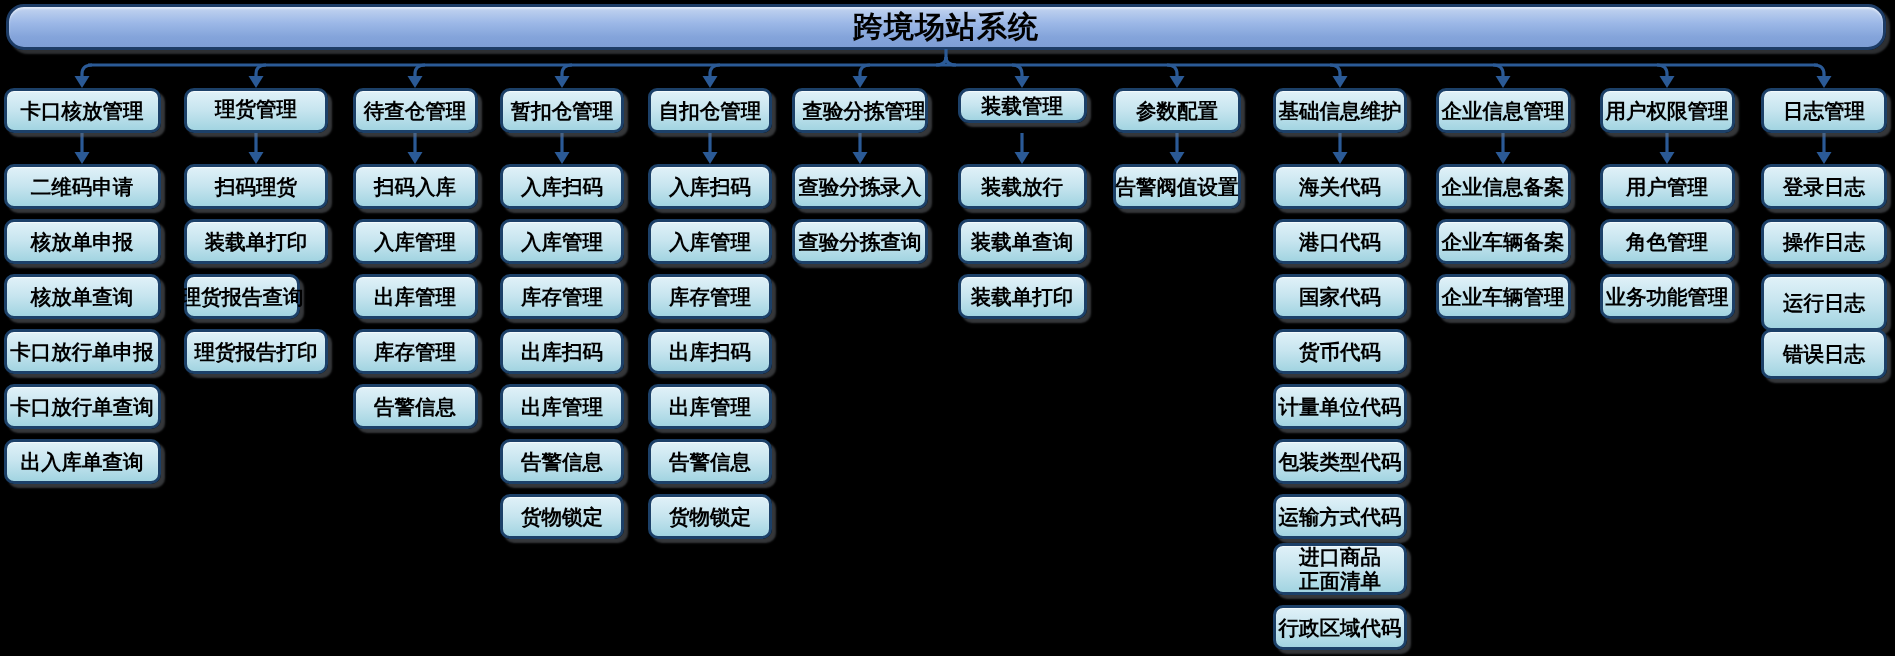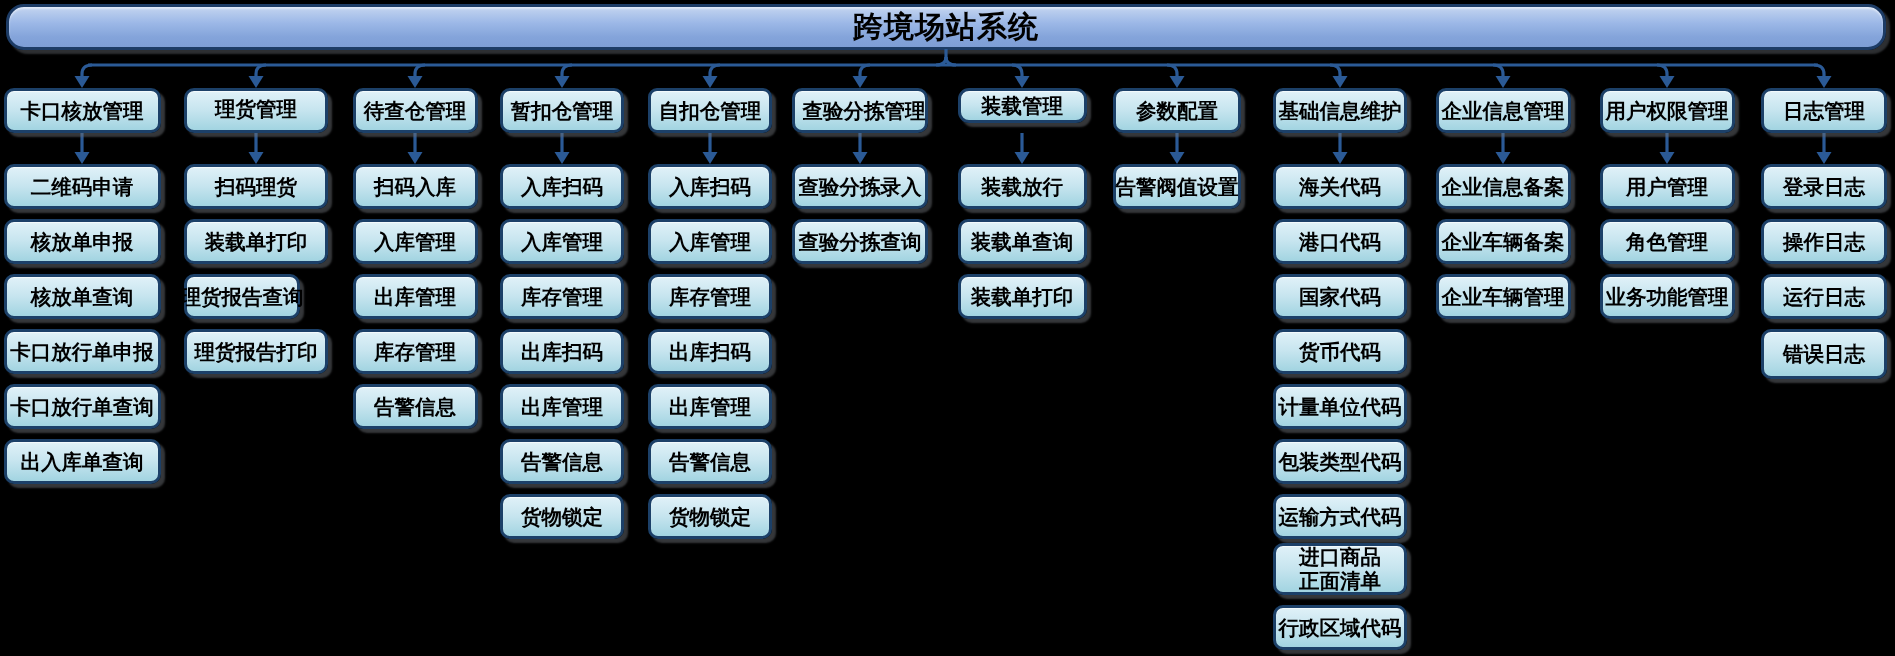--- a/index.html
+++ b/index.html
@@ -268,19 +268,19 @@
     </div>
     <div class="node" style="left: 1761px; top: 88px; width: 126px; height: 45px;">
       <span class="lbl">日志管理</span>
     </div>
     <div class="node" style="left: 1761px; top: 164px; width: 126px; height: 45px;">
       <span class="lbl">登录日志</span>
     </div>
     <div class="node" style="left: 1761px; top: 219px; width: 126px; height: 45px;">
       <span class="lbl">操作日志</span>
     </div>
-    <div class="node" style="left: 1761px; top: 274px; width: 126px; height: 45px;">
+    <div class="node" style="left: 1761px; top: 274px; width: 126px; height: 57px;">
       <span class="lbl">运行日志</span>
     </div>
     <div class="node" style="left: 1761px; top: 329px; width: 126px; height: 50px;">
       <span class="lbl">错误日志</span>
     </div>
   </div>
 
 </body></html>

